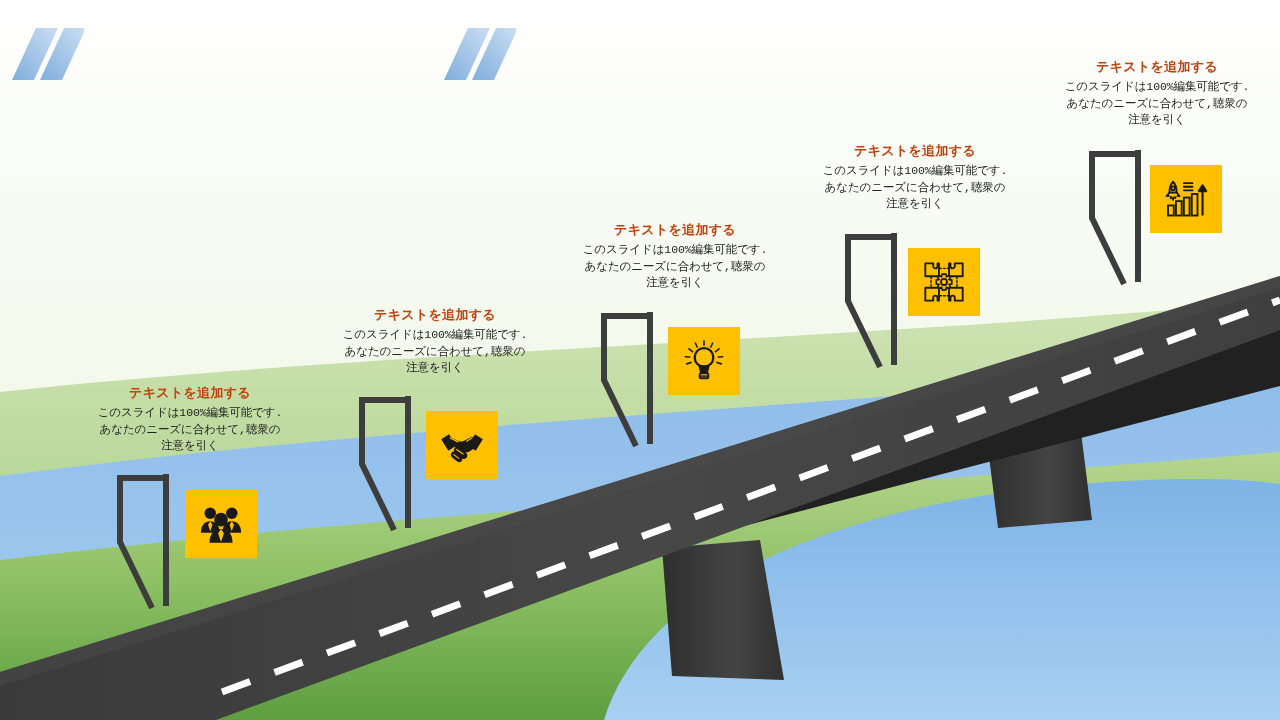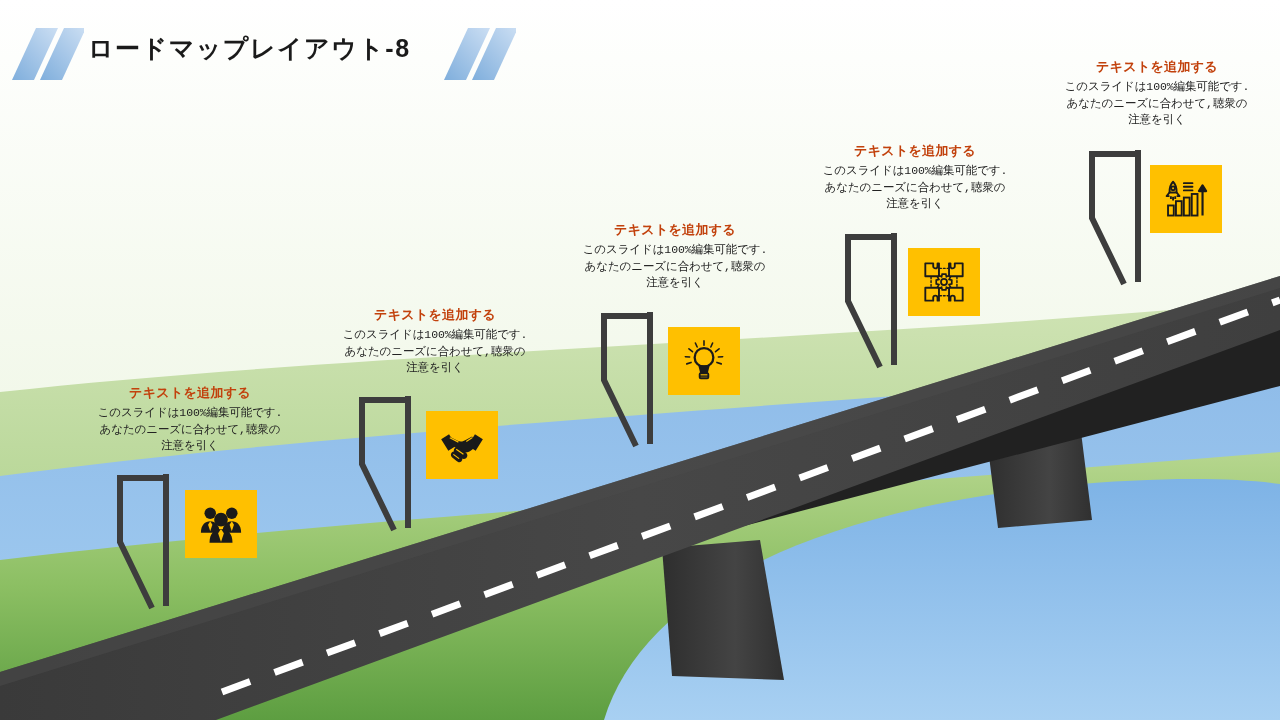--- a/index.html
+++ b/index.html
@@ -119,21 +119,20 @@
     <defs>
       <linearGradient id="dg1" x1="0" y1="1" x2="1" y2="0">
         <stop offset="0" stop-color="#7FAEDC"></stop>
         <stop offset="1" stop-color="#CBDEF3"></stop>
       </linearGradient>
     </defs>
     <polygon points="24,0 46,0 22,52 0,52" fill="url(#dg1)"></polygon>
     <polygon points="52,0 74,0 50,52 28,52" fill="url(#dg1)"></polygon>
   </svg>
 
-  <div id="page-title">ロードマップレイアウト-8</div>
 
   <svg class="deco" style="left:444px" viewBox="0 0 72 52">
     <defs>
       <linearGradient id="dg2" x1="0" y1="1" x2="1" y2="0">
         <stop offset="0" stop-color="#7FAEDC"></stop>
         <stop offset="1" stop-color="#CBDEF3"></stop>
       </linearGradient>
     </defs>
     <polygon points="24,0 46,0 22,52 0,52" fill="url(#dg2)"></polygon>
     <polygon points="52,0 74,0 50,52 28,52" fill="url(#dg2)"></polygon>

